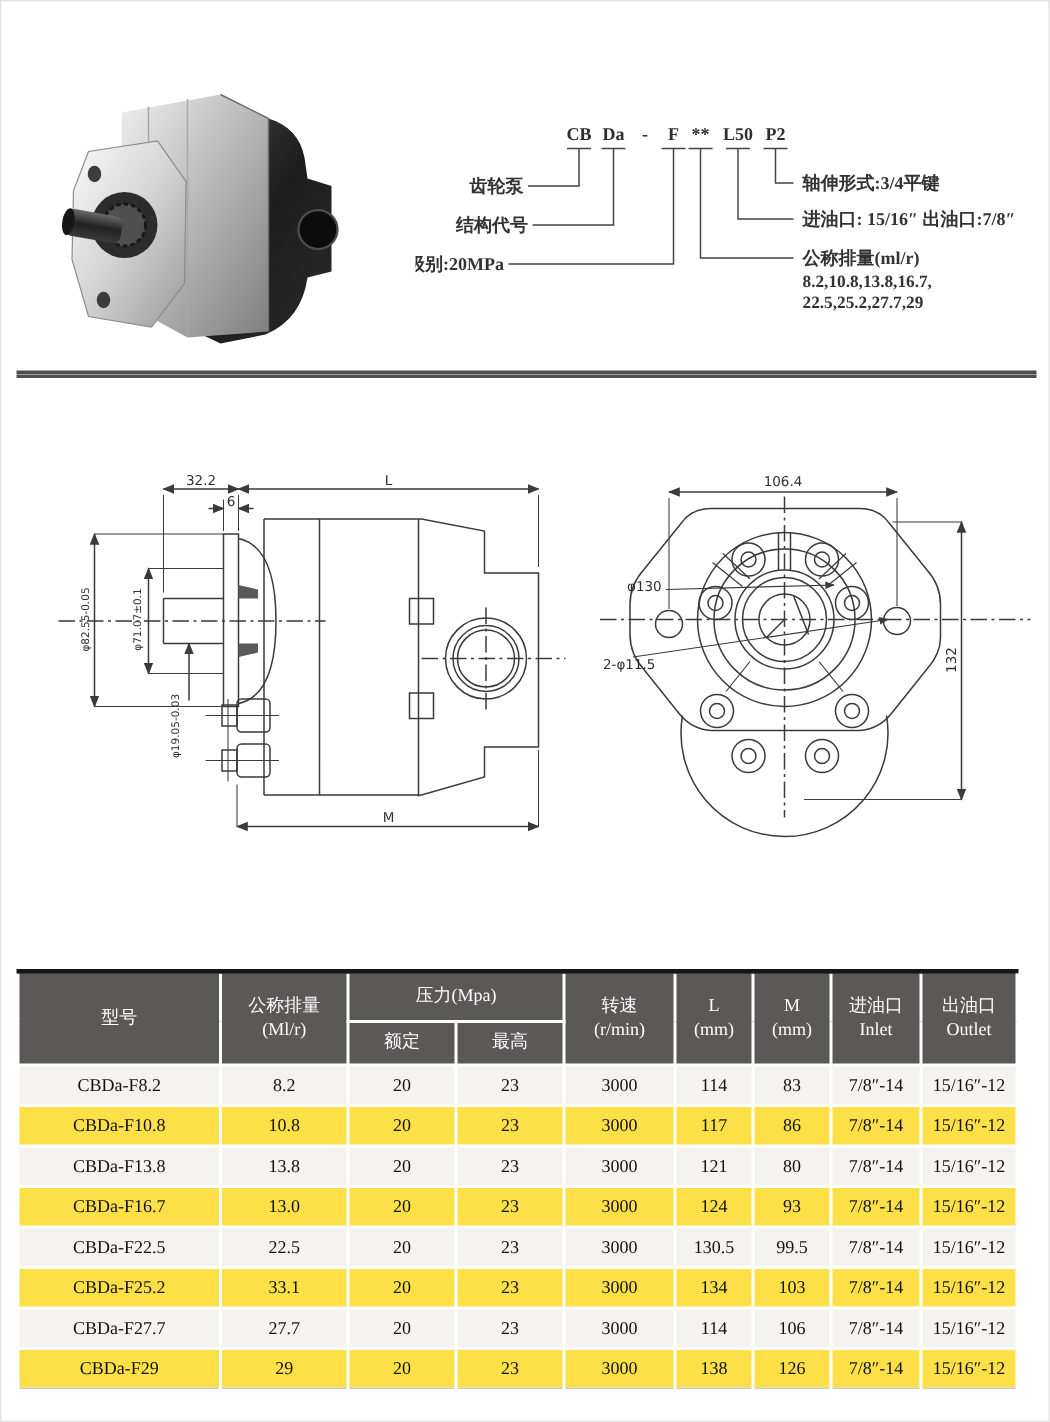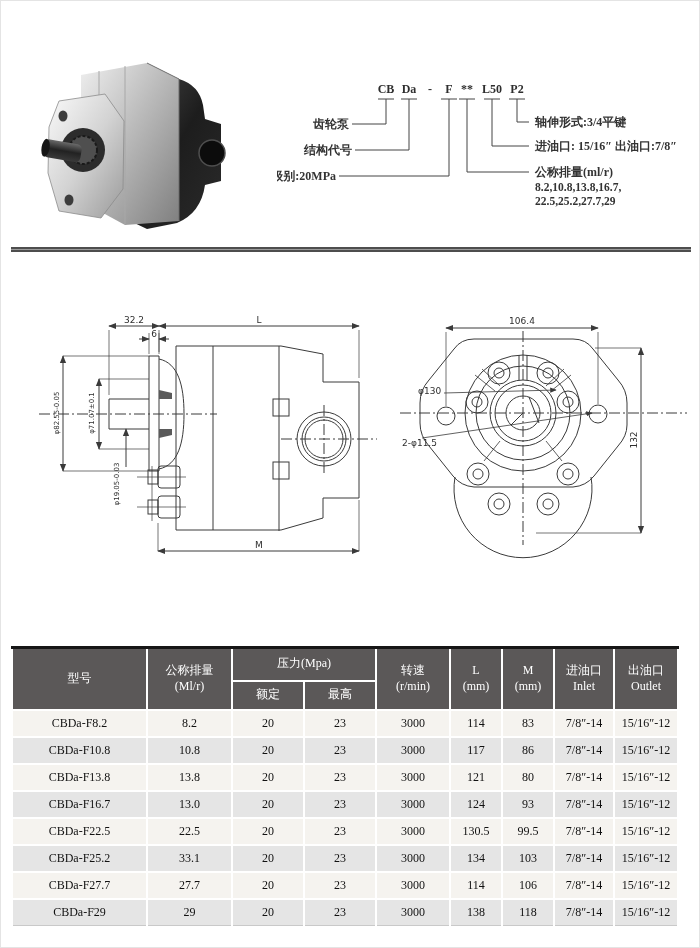--- a/index.html
+++ b/index.html
@@ -19,21 +19,21 @@
   .val-txt{font-family:"Liberation Serif",serif;font-weight:bold;font-size:11.5px;fill:#333;}
   .dim-txt{font-size:9px;}
   .dim-txt-sm{font-size:7px;}
   table.spec{position:absolute;left:10px;top:645px;width:666px;border-collapse:collapse;table-layout:fixed;
              font-size:12px;color:#111;border-top:3px solid #161616;}
   table.spec th{background:#5b5858;color:#fff;font-weight:normal;border:2px solid #fff;
                 padding:1px 0;line-height:1.3;text-align:center;font-size:12px;}
   table.spec td{border:2px solid #fff;border-bottom:1px solid #c9c9c9;text-align:center;
                 height:25px;padding:0;}
   tr.odd td{background:#f5f3ef;margin-top:13px;}
-  tr.even td{background:#e5e5e5;}
+  tr.even td{background:#fde047;}
 </style>
 </head>
 <body>
 
 <div class="page">
 
 
   <div class="photo-wrap">
     <svg width="215" height="182" viewBox="0 0 215 182">
       <defs>
@@ -385,20 +385,20 @@
           <td>7/8″-14</td>
           <td>15/16″-12</td>
         </tr>
         <tr class="even">
           <td>CBDa-F29</td>
           <td>29</td>
           <td>20</td>
           <td>23</td>
           <td>3000</td>
           <td>138</td>
-          <td>118</td>
+          <td>126</td>
           <td>7/8″-14</td>
           <td>15/16″-12</td>
         </tr>
       </tbody>
   </table>
 
 </div>
 
 </body></html>

